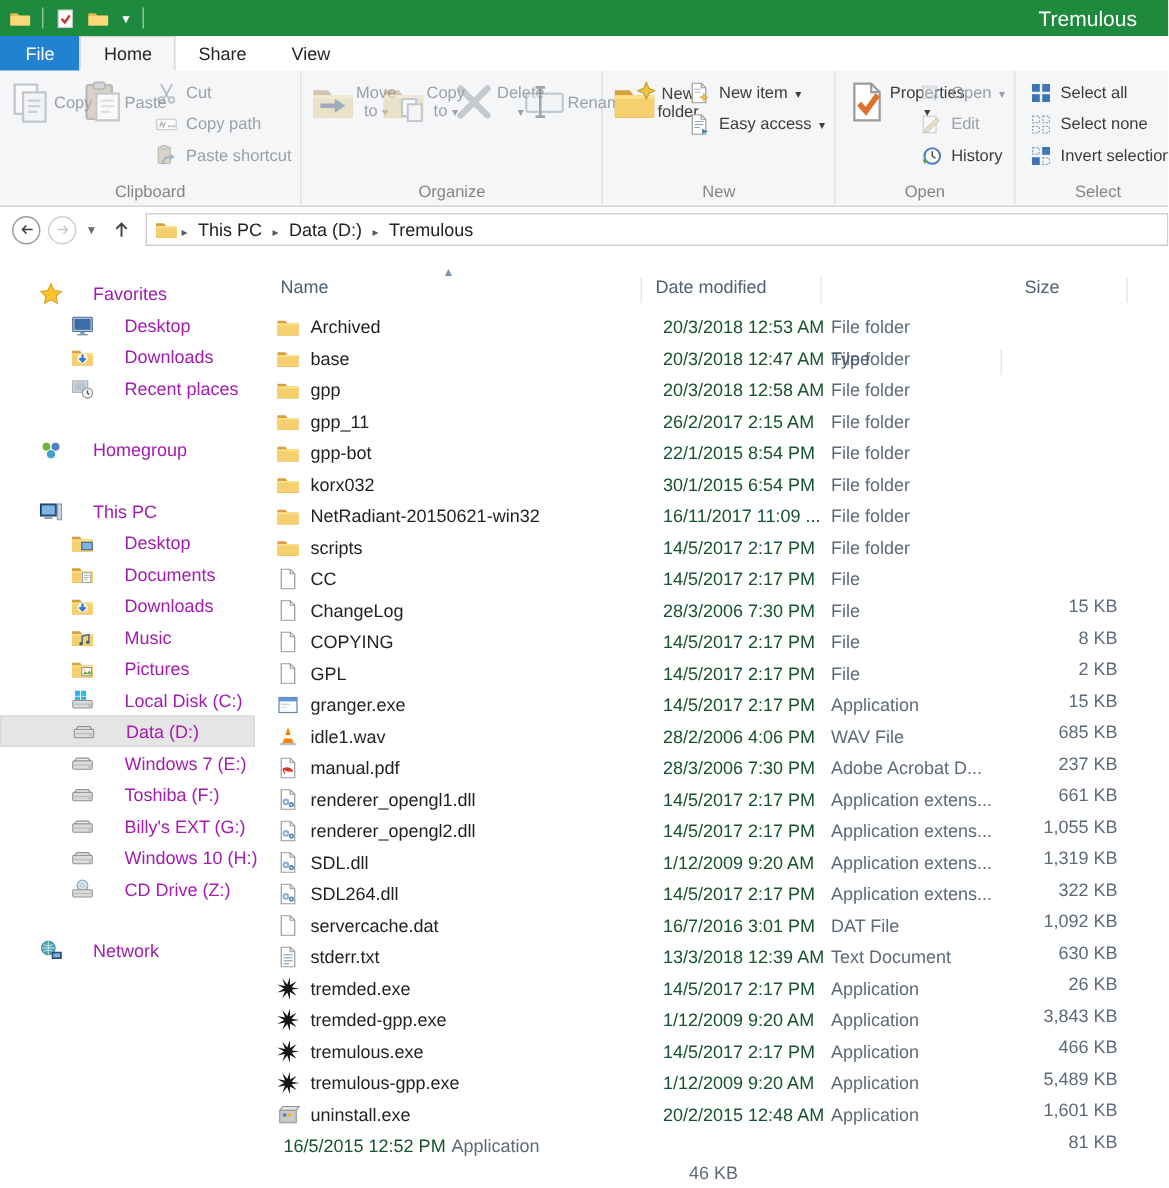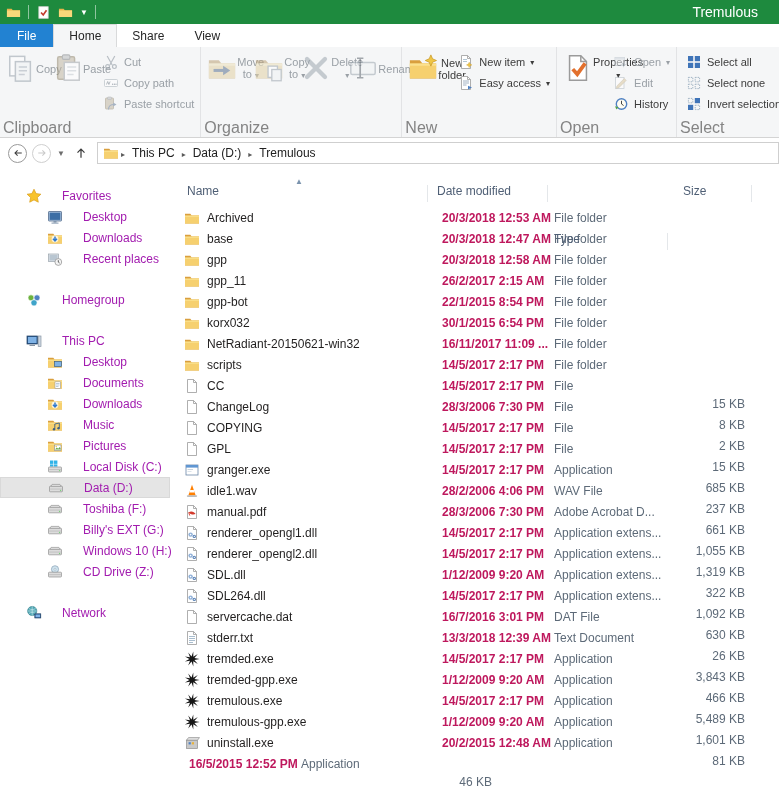--- a/index.html
+++ b/index.html
@@ -23,21 +23,21 @@
   
   .tabrow { height:23px; background:#fff; display:flex; align-items:stretch; }
   .tab { display:flex; align-items:center; padding:0 15px; color:#262626; cursor:default; }
   .tab.file { background:#2282d2; color:#fff; padding:0 17px; }
   .tab.active { background:#f5f6f7; border:1px solid #d9dadb; border-bottom:none; }
 
   
   .ribbon { height:91px; background:#f5f6f7; border-bottom:1px solid #d4d4d4; display:flex; overflow:hidden; }
   .rgroup { display:flex; flex-direction:column; border-right:1px solid #e2e3e5; padding:1px 3px 0; }
   .rgroup-content { flex:1; display:flex; align-items:flex-start; padding:2px 3px 0; }
-  .rgroup-label { height:16px; text-align:left; color:#848484; font-size:16px; line-height:14px; }
+  .rgroup-label { height:16px; text-align:center; color:#848484; font-size:11px; line-height:14px; }
   .rbtn-big { width:47px; display:flex; flex-direction:row; align-items:center; padding-top:3px; }
   .rbtn-big .ricon { width:30px; height:30px; }
   .rbtn-big .ricon svg { width:30px; height:30px; }
   .rlabel { font-size:11px; line-height:12px; text-align:center; color:#3c3c3c; margin-top:1px; white-space:normal; }
   .small-col { display:flex; flex-direction:column; gap:5px; padding-top:4px; margin-left:3px; }
   .rbtn-small { display:flex; align-items:center; gap:5px; font-size:11px; color:#3c3c3c; height:16px; white-space:nowrap; }
   .rbtn-small .ricon { width:16px; height:16px; flex:0 0 16px; }
   .rbtn-small .ricon svg { width:16px; height:16px; }
   .rbtn.disabled .rlabel, .rbtn-small.disabled { color:#9aa0a6; }
   .rbtn.disabled svg, .rbtn-small.disabled svg { opacity:.55; filter:saturate(.45); }
@@ -75,21 +75,21 @@
   .h-name { width:253px; padding-left:12px; }
   .h-date { width:120px; padding-left:9px; }
   .h-type { width:120px; padding-left:6px;margin-top:48px; }
   .h-size { width:84px; padding-left:15px; }
   .sortarrow { position:absolute; left:120px; top:-4px; font-size:8px; color:#7a93ad; }
 
   .row { height:21px; display:flex; align-items:center; }
   .cell-name { width:253px; display:flex; align-items:center; gap:7px; padding-left:9px; color:#211f1f; overflow:hidden; white-space:nowrap; }
   .cell-name .ficon { width:16px; height:16px; flex:0 0 16px; }
   .cell-name .ficon svg { width:16px; height:16px; }
-  .cell-date { width:120px; padding-left:14px; color:#be185d; white-space:nowrap;font-weight:bold; }
+  .cell-date { width:120px; padding-left:14px; color:#14532d; white-space:nowrap; }
   .cell-type { width:120px; padding-left:6px; color:#5d6a78; white-space:nowrap; overflow:hidden; }
   .cell-size { width:77px; text-align:right; color:#5d6a78; white-space:nowrap;margin-top:36px; }
 </style>
 </head>
 <body>
 
 <div class="window">
 
   <div class="titlebar">
     <div class="qat">
@@ -480,20 +480,29 @@
             </svg></span>
           <span>Data (D:)</span>
         </div>
         <div class="sb-item lvl1">
           <span class="sicon"><svg viewBox="0 0 16 16">
               <rect x="1.5" y="6.2" width="13" height="5.6" rx="0.8" fill="#dcdcdc" stroke="#909090" stroke-width="0.7"></rect>
               <path d="M2.8 6.2l1.3-1.8h7.8l1.3 1.8z" fill="#efefef" stroke="#909090" stroke-width="0.7"></path>
               <rect x="2.2" y="8.6" width="11.6" height="0.9" fill="#bdbdbd"></rect>
               <circle cx="12.6" cy="10.4" r="0.7" fill="#7bd37b"></circle>
             </svg></span>
+          <span>Windows 7 (E:)</span>
+        </div>
+        <div class="sb-item lvl1">
+          <span class="sicon"><svg viewBox="0 0 16 16">
+              <rect x="1.5" y="6.2" width="13" height="5.6" rx="0.8" fill="#dcdcdc" stroke="#909090" stroke-width="0.7"></rect>
+              <path d="M2.8 6.2l1.3-1.8h7.8l1.3 1.8z" fill="#efefef" stroke="#909090" stroke-width="0.7"></path>
+              <rect x="2.2" y="8.6" width="11.6" height="0.9" fill="#bdbdbd"></rect>
+              <circle cx="12.6" cy="10.4" r="0.7" fill="#7bd37b"></circle>
+            </svg></span>
           <span>Toshiba (F:)</span>
         </div>
         <div class="sb-item lvl1">
           <span class="sicon"><svg viewBox="0 0 16 16">
               <rect x="1.5" y="6.2" width="13" height="5.6" rx="0.8" fill="#dcdcdc" stroke="#909090" stroke-width="0.7"></rect>
               <path d="M2.8 6.2l1.3-1.8h7.8l1.3 1.8z" fill="#efefef" stroke="#909090" stroke-width="0.7"></path>
               <rect x="2.2" y="8.6" width="11.6" height="0.9" fill="#bdbdbd"></rect>
               <circle cx="12.6" cy="10.4" r="0.7" fill="#7bd37b"></circle>
             </svg></span>
           <span>Billy's EXT (G:)</span>

